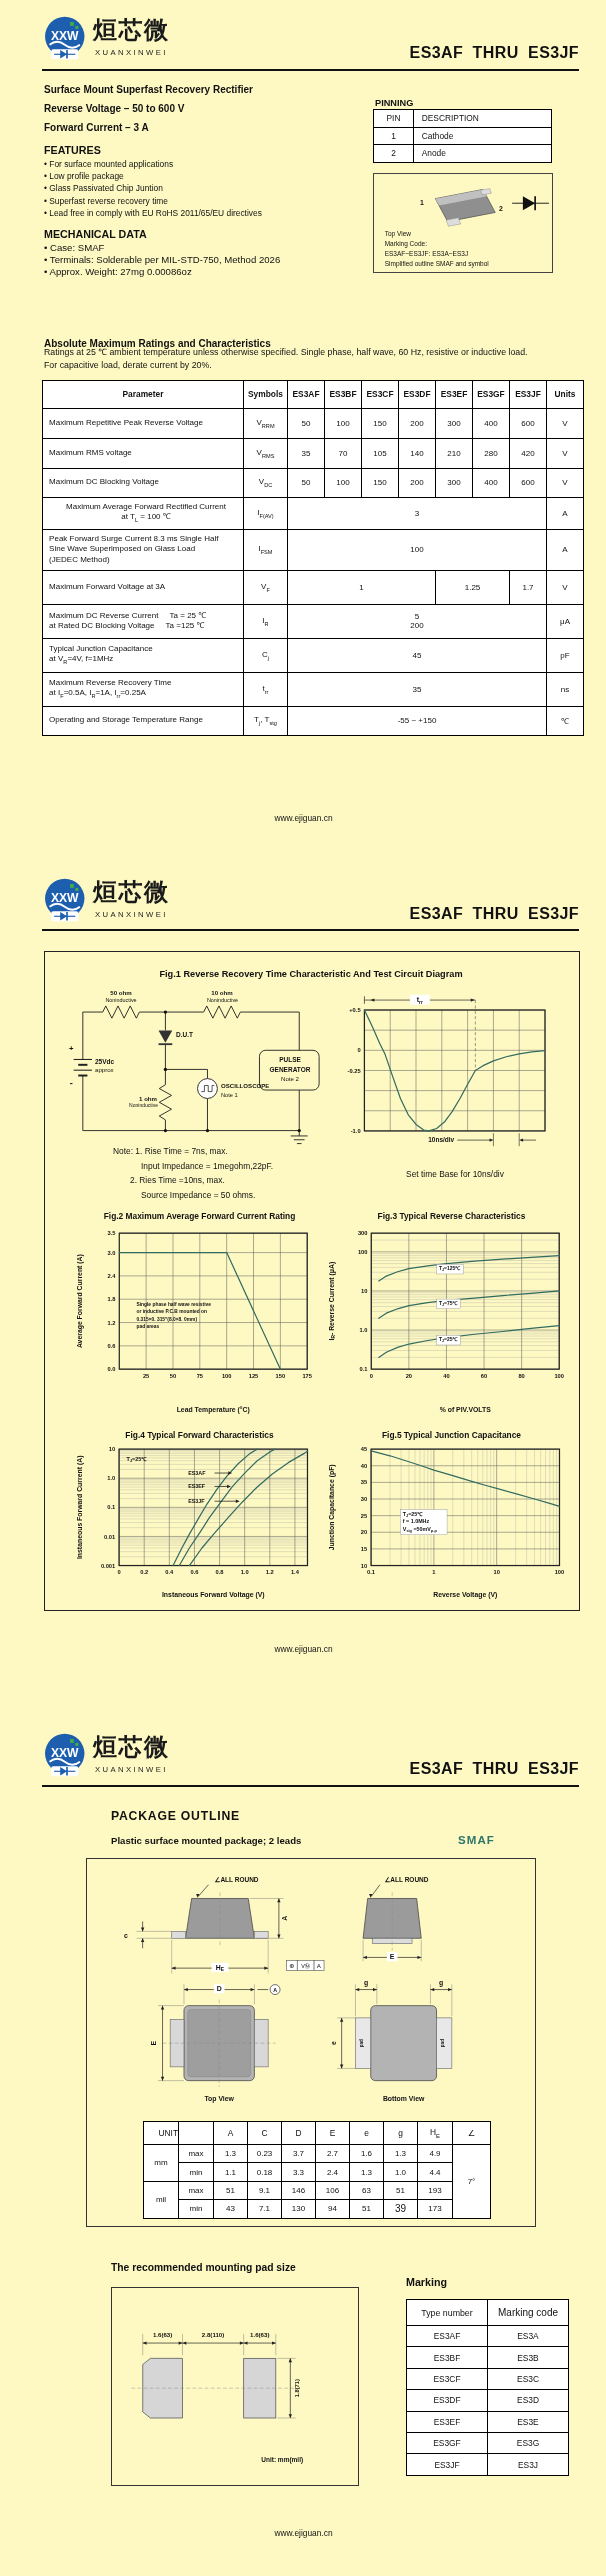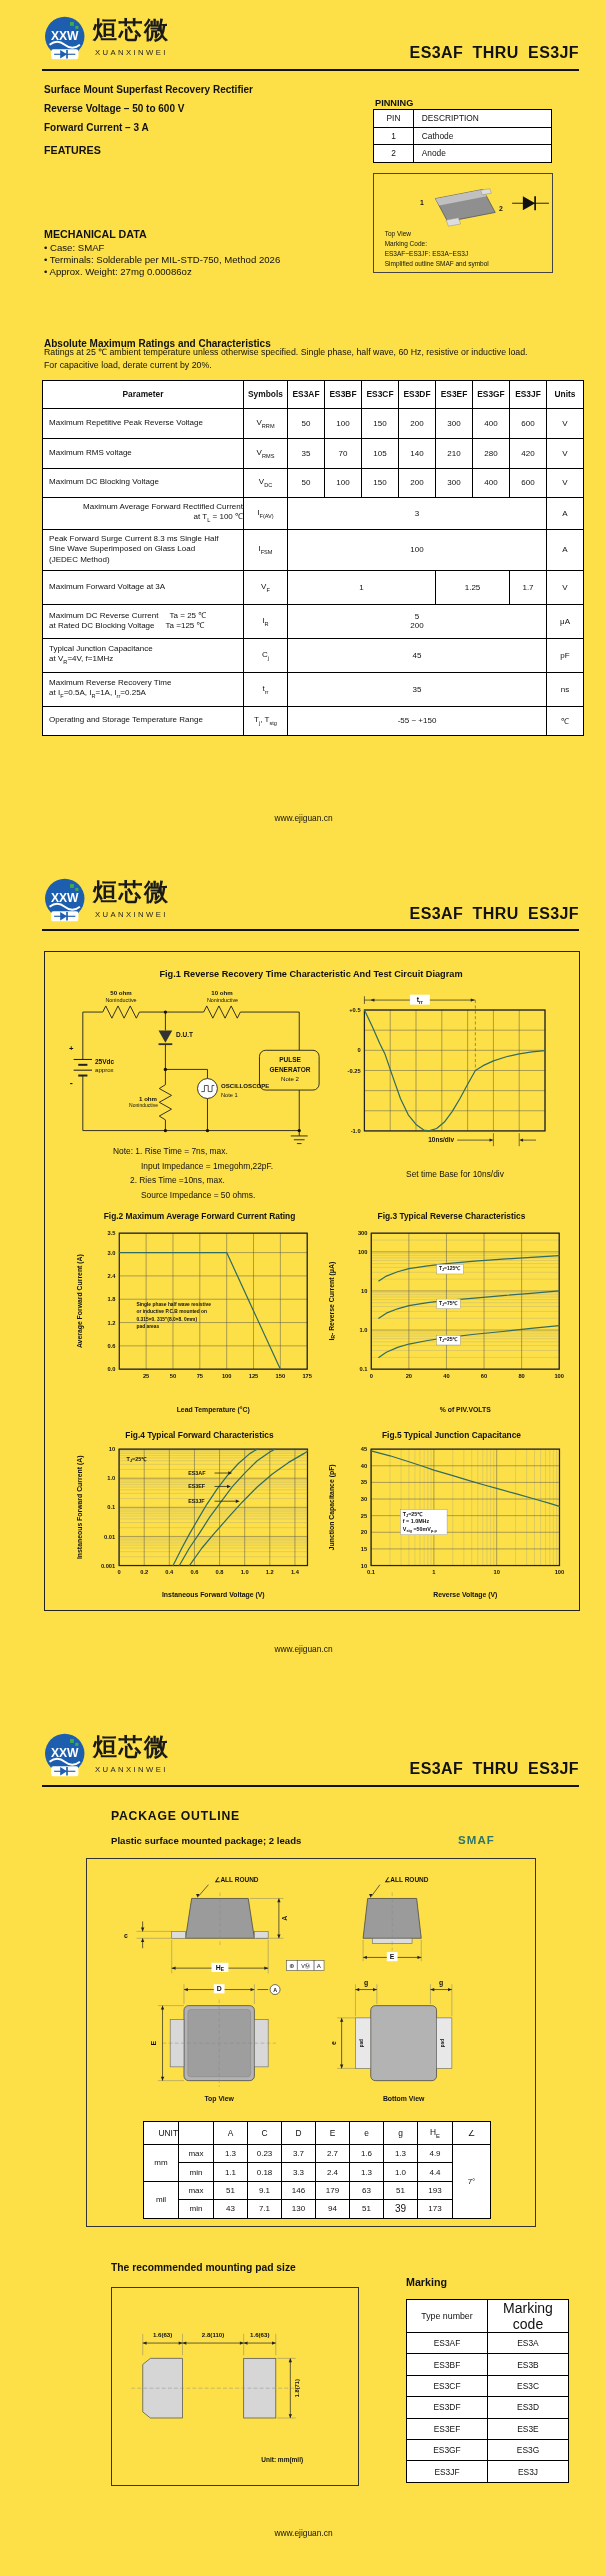--- a/index.html
+++ b/index.html
@@ -1,16 +1,16 @@
 <!DOCTYPE html>
 <html style="font-size:12.2px"><head>
 <meta charset="utf-8">
 <style>
   html,body{margin:0;padding:0;background:#fff;}
-  #doc{position:relative;width:607px;height:2576px;background:#fde047;overflow:hidden;
+  #doc{position:relative;width:607px;height:2576px;background:#fef9c3;overflow:hidden;
        font-family:"Liberation Sans",sans-serif;color:#111;}
   .abs{position:absolute;}
   .b{font-weight:bold;}
   .doc-title{font-size:16px;font-weight:bold;text-align:right;letter-spacing:0.4px;word-spacing:4.6px;}
   .rule{height:2.3px;background:#111;}
   .logo{width:199px;height:54px;}
   .logo .cn{position:absolute;left:51px;top:0px;font-size:24px;font-weight:bold;color:#1a1a1a;letter-spacing:1.5px;}
   .logo .lat{position:absolute;left:53px;top:34px;font-size:7.7px;letter-spacing:2.4px;color:#222;}
   .sub-line{font-size:10px;font-weight:bold;}
   .sec-h{font-size:10.7px;font-weight:bold;}
@@ -42,20 +42,27 @@
         <line x1="33" y1="47" x2="33" y2="58" stroke="#1d5fae" stroke-width="2.2"></line>
       </svg><div class="cn">烜芯微</div><div class="lat">XUANXINWEI</div></div>
   <div class="abs doc-title" style="left:334px;top:44px;width:245px;">ES3AF THRU ES3JF</div>
   <div class="abs rule" style="left:42px;top:69px;width:537px;"></div>
 
   <div class="abs sub-line" style="left:44px;top:84px;">Surface Mount Superfast Recovery Rectifier</div>
   <div class="abs sub-line" style="left:44px;top:103px;">Reverse Voltage – 50 to 600 V</div>
   <div class="abs sub-line" style="left:44px;top:122px;">Forward Current – 3 A</div>
 
   <div class="abs sec-h" style="left:44px;top:144px;">FEATURES</div>
+  <div class="abs" style="left:44px;top:158px;width:306px;" id="features-list">
+      <div class="bullet feat">For surface mounted applications</div>
+      <div class="bullet feat">Low profile package</div>
+      <div class="bullet feat">Glass Passivated Chip Juntion</div>
+      <div class="bullet feat">Superfast reverse recovery time</div>
+      <div class="bullet feat">Lead free in comply with EU RoHS 2011/65/EU directives</div>
+    </div>
 
   <div class="abs sec-h" style="left:44px;top:228px;">MECHANICAL DATA</div>
   <div class="abs" style="left:44px;top:242px;width:329px;" id="mech-list">
       <div class="bullet mech">Case: SMAF</div>
       <div class="bullet mech">Terminals: Solderable per MIL-STD-750, Method 2026</div>
       <div class="bullet mech">Approx. Weight: 27mg  0.00086oz</div>
     </div>
 
   <div class="abs b" style="left:375px;top:98px;font-size:9.2px;">PINNING</div>
   <div class="abs" style="left:373px;top:109px;">
@@ -165,21 +172,21 @@
             <td style="font-size: 8px;">50</td>
             <td style="font-size: 8px;">100</td>
             <td style="font-size: 8px;">150</td>
             <td style="font-size: 8px;">200</td>
             <td style="font-size: 8px;">300</td>
             <td style="font-size: 8px;">400</td>
             <td style="font-size: 8px;">600</td>
             <td style="font-size: 8px;">V</td>
           </tr>
           <tr style="height: 32px;">
-            <td style="text-align: right; padding-left: 6.1px; font-size: 8px; line-height: 1.3;">
+            <td style="text-align: center; padding-left: 6.1px; font-size: 8px; line-height: 1.3;">
               <div>Maximum Average Forward Rectified Current</div>
               <div>at T<sub>L</sub> = 100 ℃</div>
             </td>
             <td style="font-size: 8px;">I<sub>F(AV)</sub></td>
             <td colspan="7" style="font-size: 8px;">3</td>
             <td style="font-size: 8px;">A</td>
           </tr>
           <tr style="height: 41px;">
             <td style="text-align: left; padding-left: 6.1px; font-size: 8px; line-height: 1.3;">
               <div>Peak Forward Surge Current 8.3 ms Single Half</div>
@@ -769,21 +776,21 @@
             <td style="font-size: 8px;">1.3</td>
             <td style="font-size: 8px;">1.0</td>
             <td style="font-size: 8px;">4.4</td>
           </tr>
           <tr style="height: 18.4px;">
             <td rowspan="2" style="font-size: 8px;">mil</td>
             <td style="font-size: 8px;">max</td>
             <td style="font-size: 8px;">51</td>
             <td style="font-size: 8px;">9.1</td>
             <td style="font-size: 8px;">146</td>
-            <td style="font-size: 8px;">179</td>
+            <td style="font-size: 8px;">106</td>
             <td style="font-size: 8px;">63</td>
             <td style="font-size: 8px;">51</td>
             <td style="font-size: 8px;">193</td>
           </tr>
           <tr style="height: 18.4px;">
             <td style="font-size: 8px;">min</td>
             <td style="font-size: 8px;">43</td>
             <td style="font-size: 8px;">7.1</td>
             <td style="font-size: 8px;">130</td>
             <td style="font-size: 8px;">94</td>
@@ -830,21 +837,21 @@
   <div class="abs b" style="left:406px;top:2276px;font-size:10.7px;">Marking</div>
   <div class="abs" style="left:406px;top:2299px;">
       <table class="dt" id="marking-table" style="border:1.5px solid #333;width:162px;">
         <colgroup>
           <col style="width: 81px;">
           <col style="width: 81px;">
         </colgroup>
         <tbody>
           <tr style="height: 26px;">
             <td style="font-size: 8.8px;">Type number</td>
-            <td style="font-size: 14px;">Marking code</td>
+            <td style="font-size: 10px;">Marking code</td>
           </tr>
           <tr style="height: 21.4px;">
             <td style="font-size: 8.4px;">ES3AF</td>
             <td style="font-size: 8.4px;">ES3A</td>
           </tr>
           <tr style="height: 21.4px;">
             <td style="font-size: 8.4px;">ES3BF</td>
             <td style="font-size: 8.4px;">ES3B</td>
           </tr>
           <tr style="height: 21.4px;">

